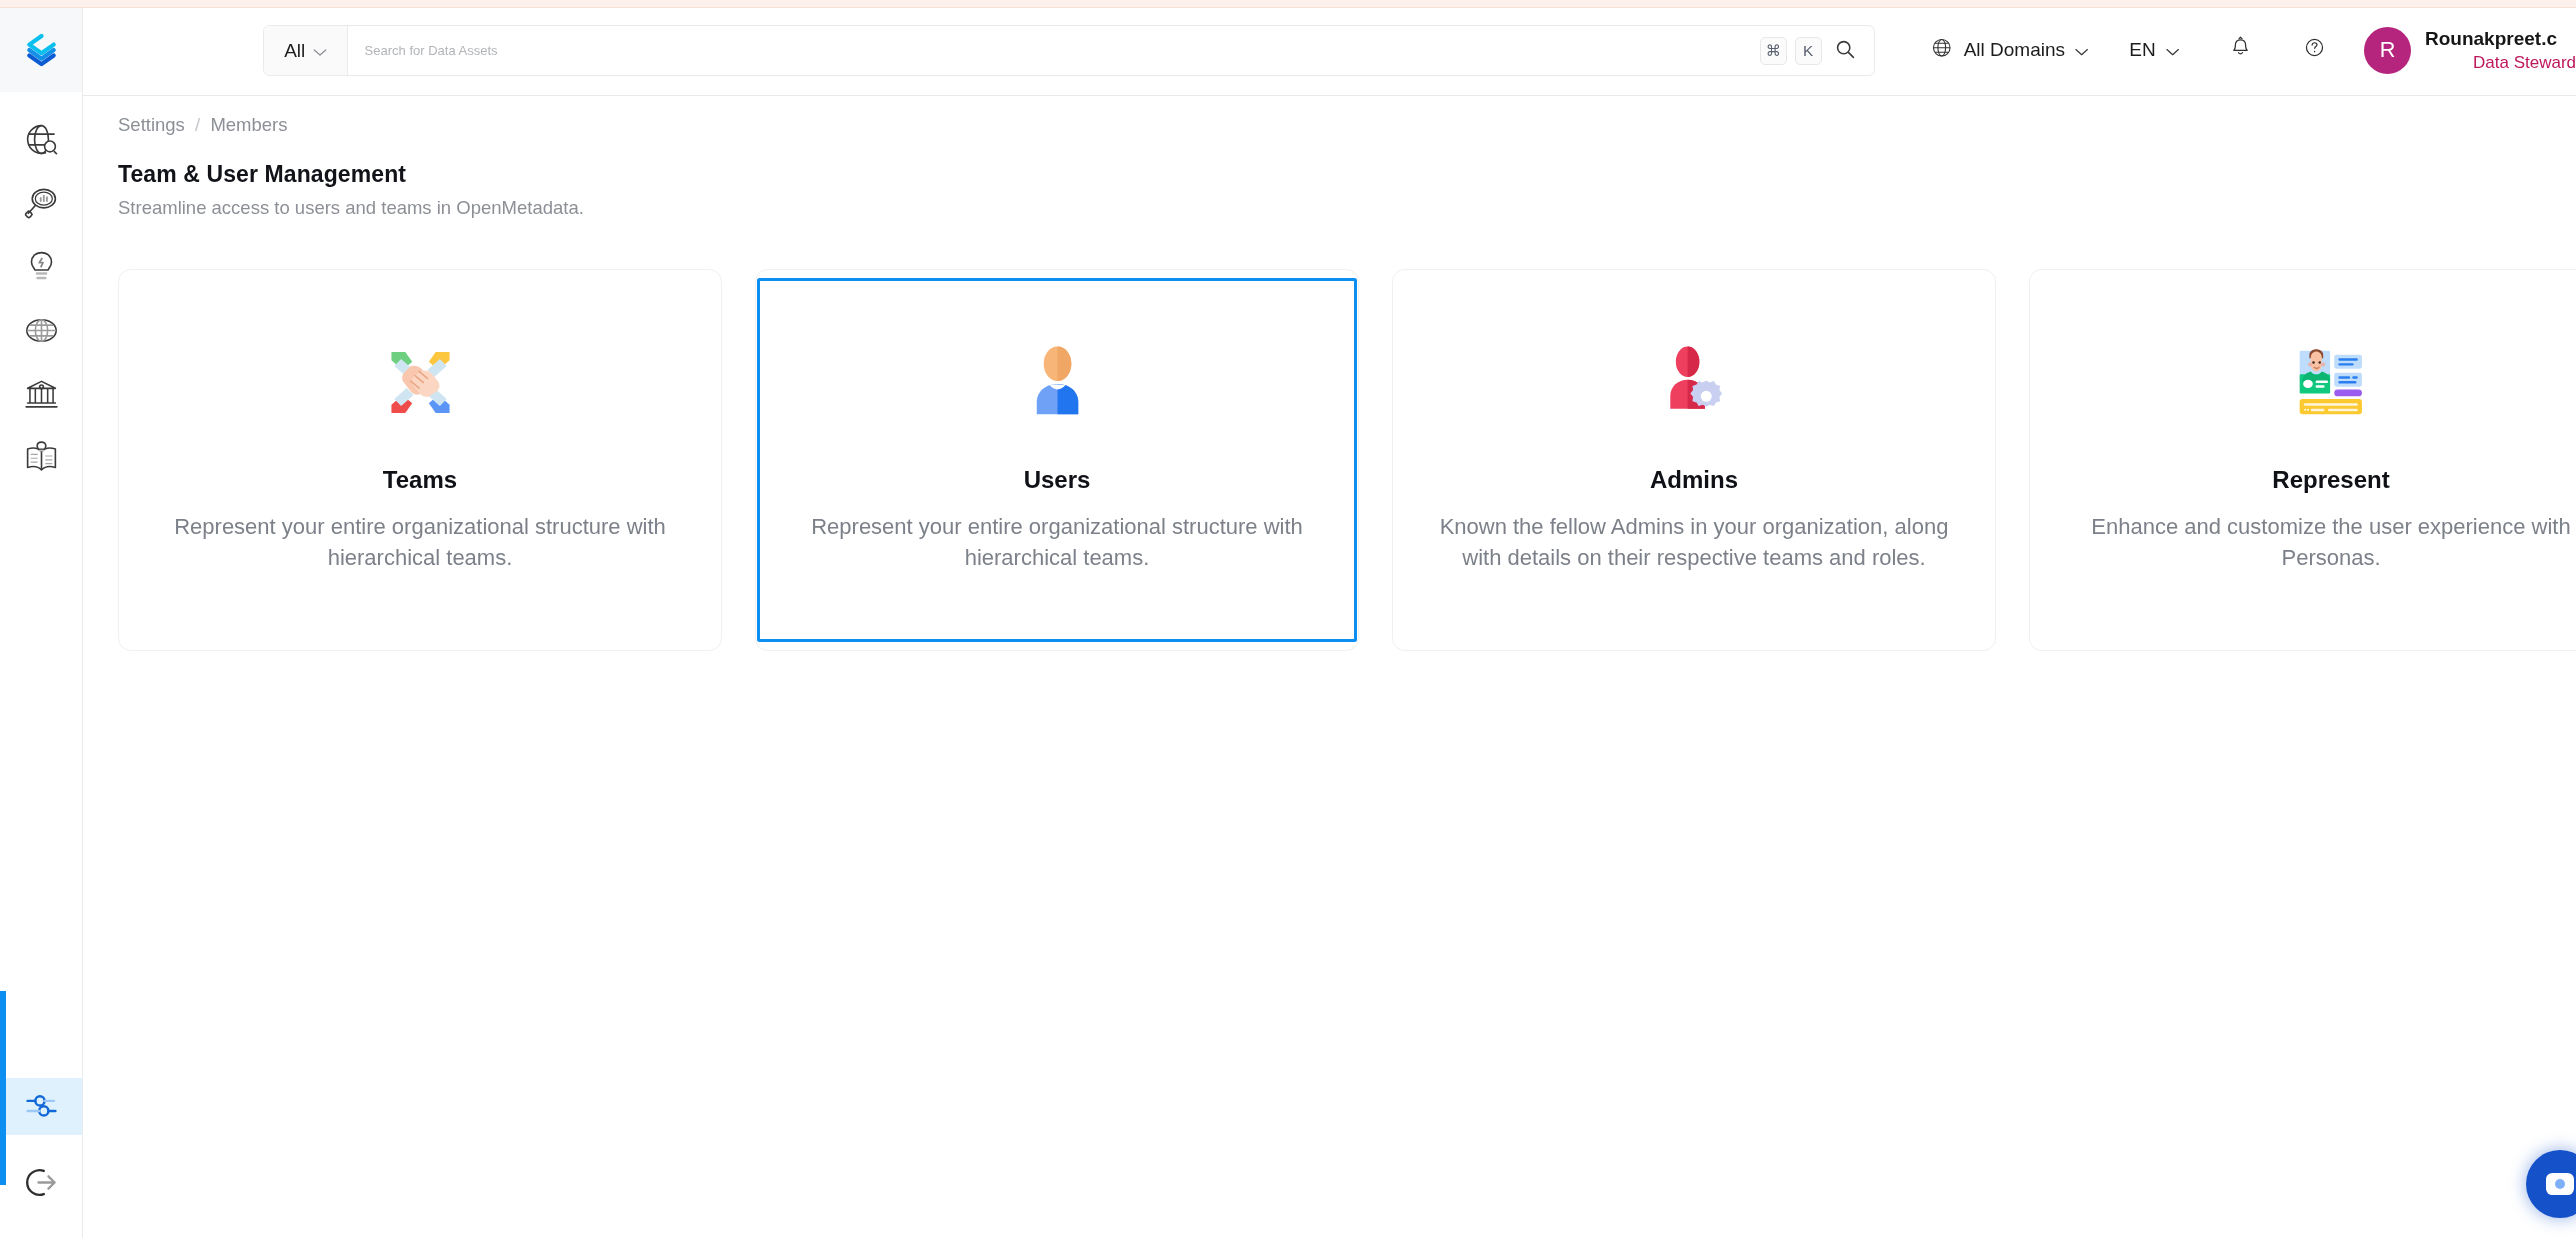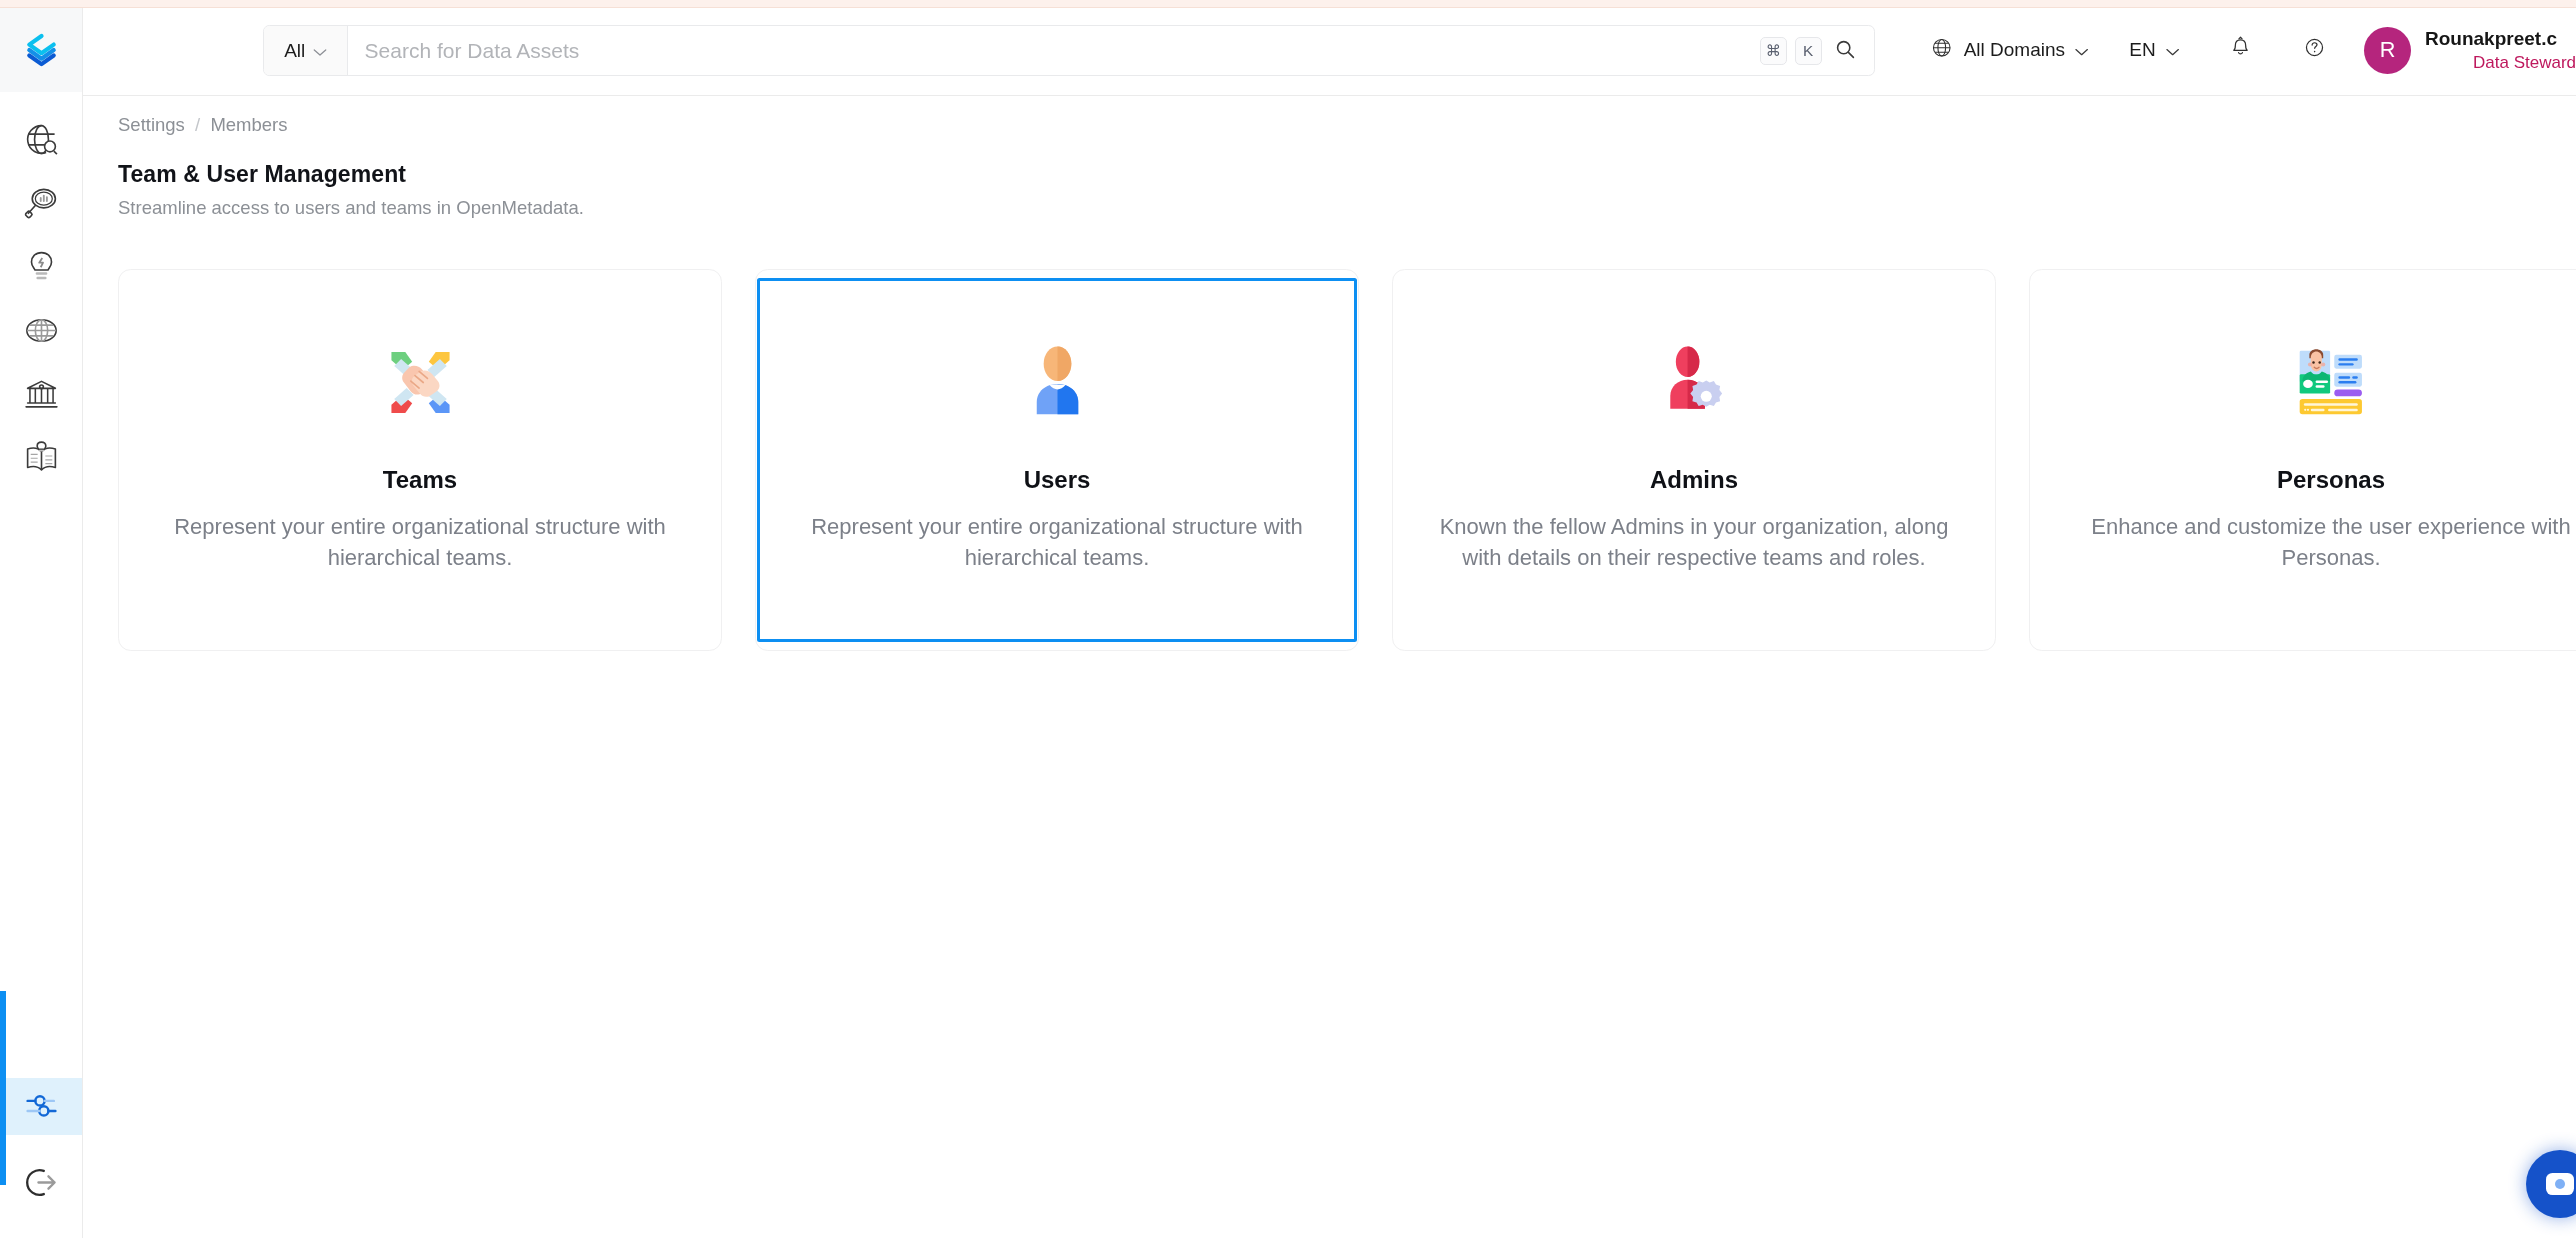--- a/index.html
+++ b/index.html
@@ -86,21 +86,21 @@
     font-size: 19px; color: #1c1c1c;
     cursor: pointer;
   }
   #search-input-zone {
     flex: 1 1 auto; position: relative;
     display: flex; align-items: center;
     padding: 0 16.6px;
   }
   #search-input {
     width: 100%; border: none; outline: none;
-    font-family: inherit; font-size: 21px; color: #2b2b2b;
+    font-family: inherit; font-size: 13px; color: #2b2b2b;
     background: transparent;
   }
   #search-input::placeholder { color: #b2b4b8; }
   #search-actions {
     display: flex; align-items: center; gap: 7.6px;
     padding-right: 16.6px;
   }
   .kbd {
     min-width: 27px; height: 28px;
     border: 1.3px solid #e6e7ea; border-radius: 5.1px;
@@ -506,21 +506,21 @@
           <rect x="70" y="58" width="26" height="3.4" rx="1.7" fill="#2b7ef0"></rect>
           <rect x="64" y="70" width="40" height="10" rx="5" fill="#9b5df0"></rect>
           <rect x="14" y="84" width="90" height="22" rx="4" fill="#fdc931"></rect>
           <rect x="20" y="90" width="78" height="3.6" rx="1.8" fill="#fff6d9"></rect>
           <rect x="30" y="98" width="20" height="3.6" rx="1.8" fill="#fff6d9"></rect>
           <rect x="55" y="98" width="43" height="3.6" rx="1.8" fill="#fff6d9"></rect>
           <circle cx="22" cy="99.5" r="1.6" fill="#fff6d9"></circle>
             <circle cx="26" cy="99.5" r="1.6" fill="#fff6d9"></circle>
         </svg>
       </div>
-      <div class="card-title">Personas</div>
+      <div class="card-title">Represent</div>
       <div class="card-desc">Enhance and customize the user experience with Personas.</div>
     </div>
 
   </div>
 </main>
 
 <div id="fab">
   <span class="bubble">
       <i></i>
     </span>

